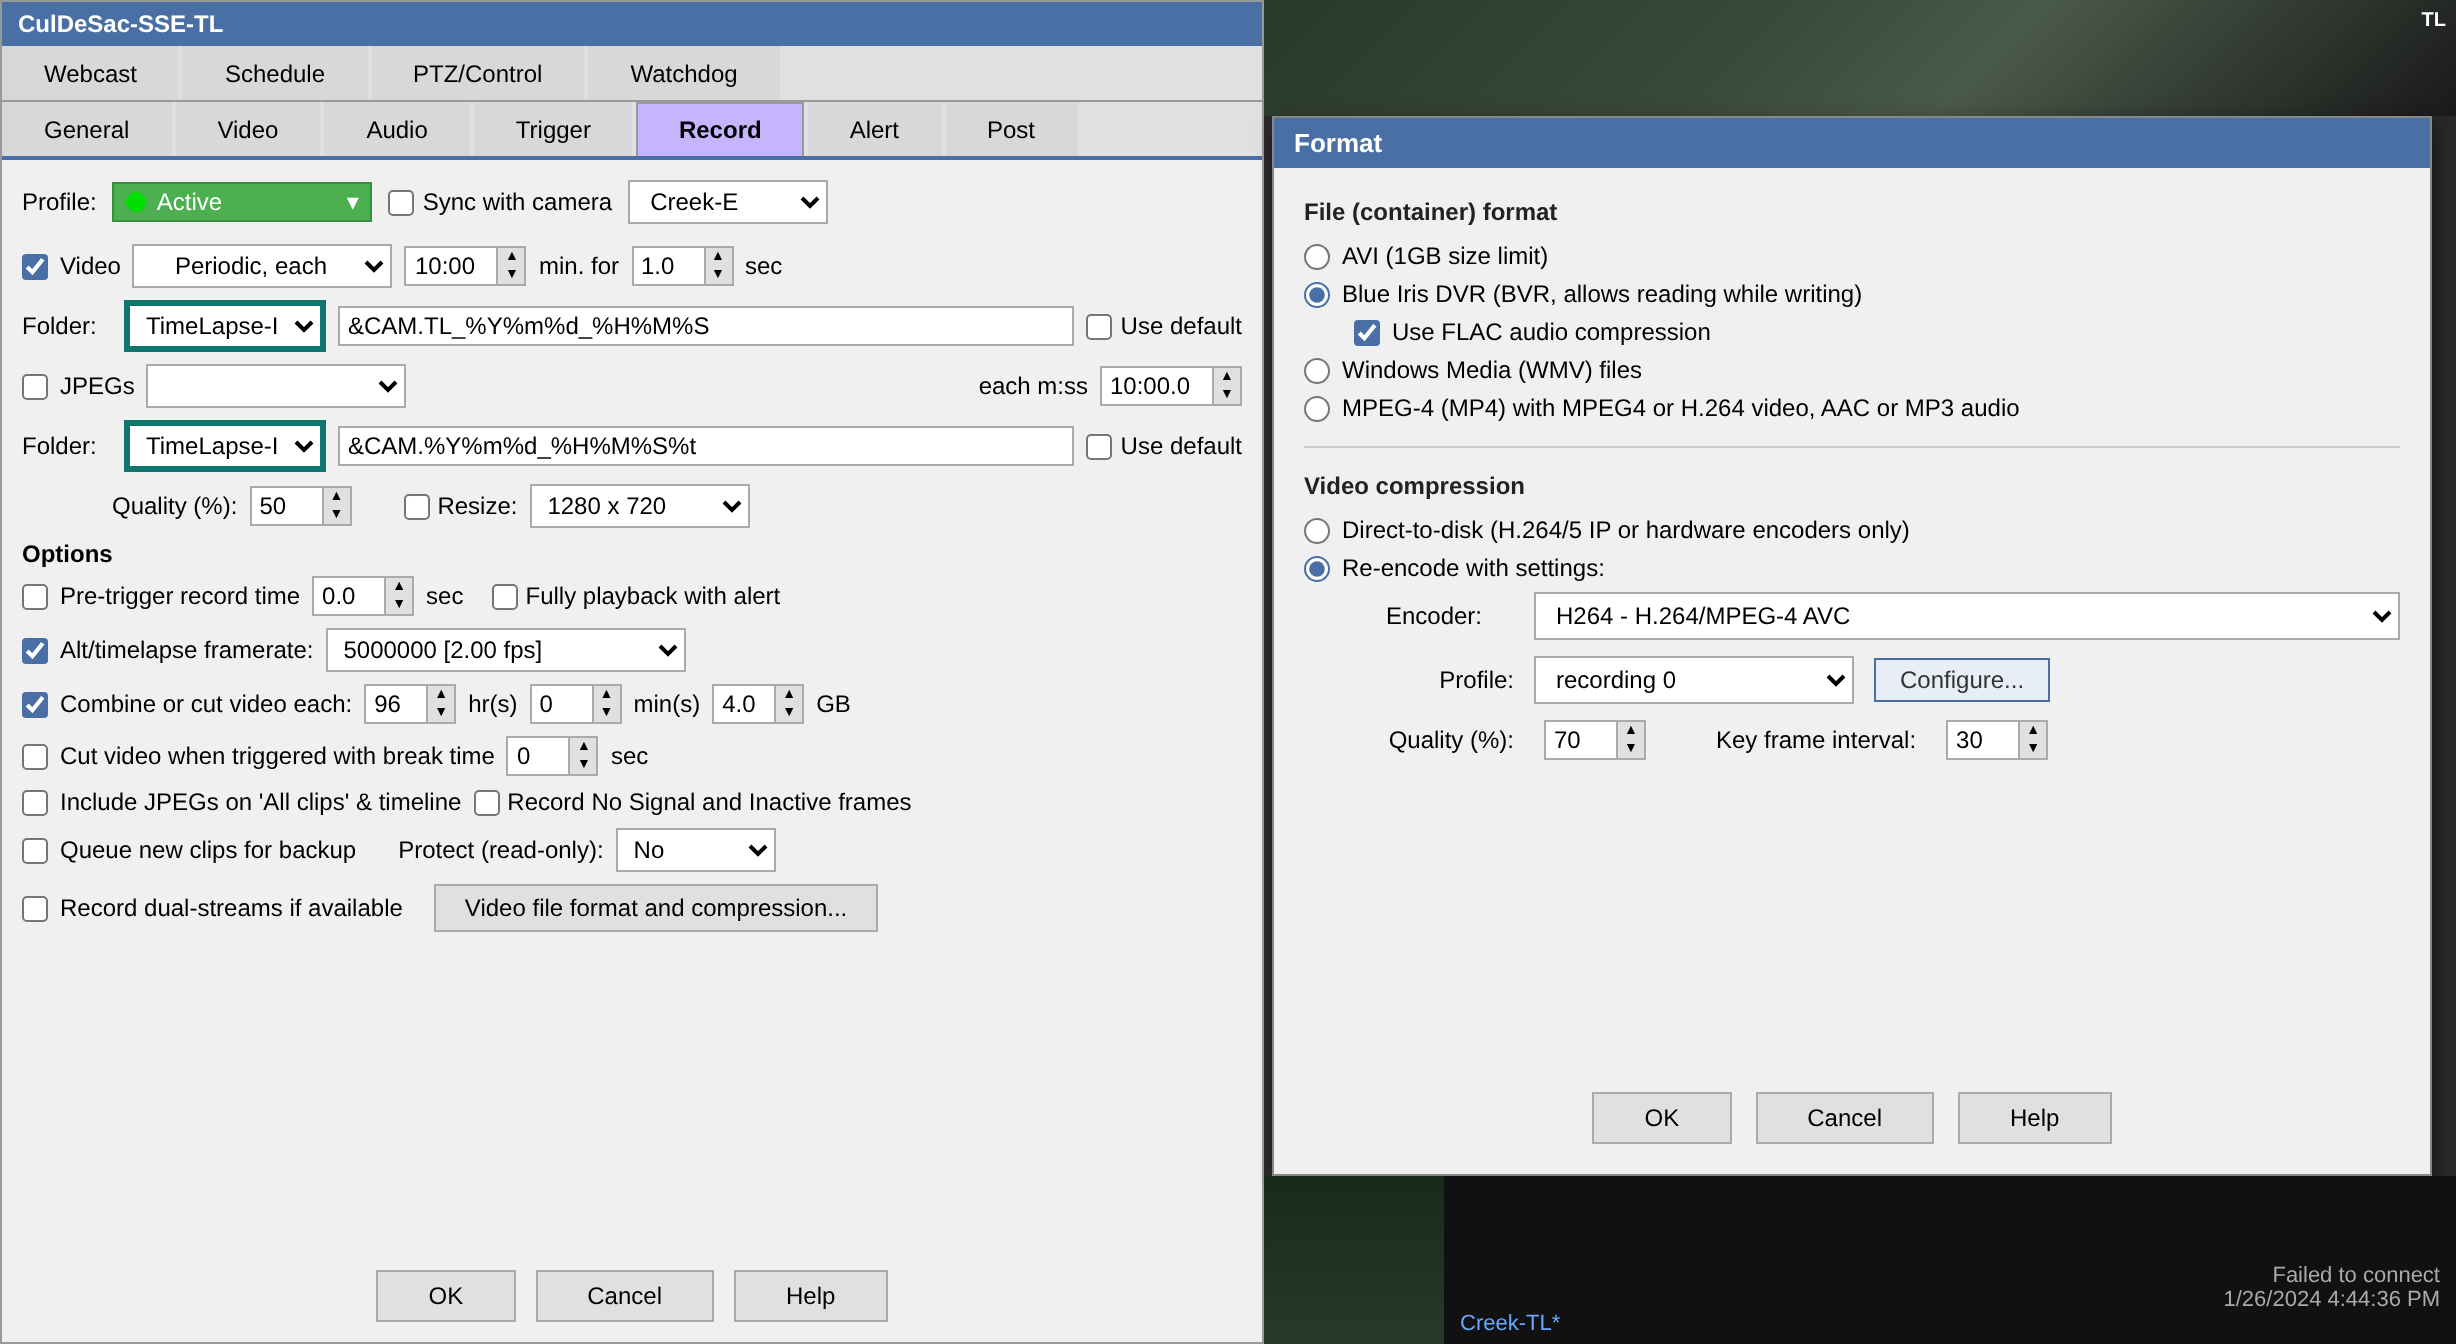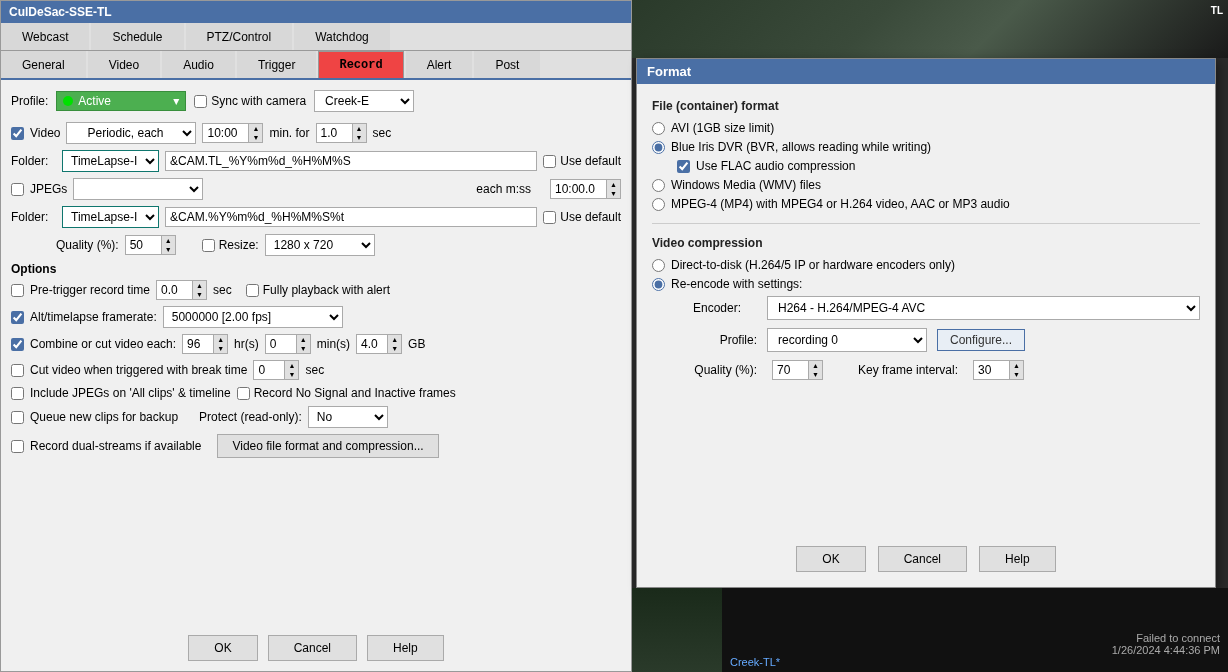--- a/index.html
+++ b/index.html
@@ -39,25 +39,24 @@
       padding: 6px 20px;
       cursor: pointer;
       border: 1px solid transparent;
       border-bottom: none;
       font-size: 12px;
       background: #d8d8d8;
       margin-right: 2px;
     }
 
     .tab.active {
-      background: #ef4444;
+      background: #c4b5fd;
       border-color: #999;
       border-bottom-color: #f0f0f0;
       font-weight: bold;
-      font-family: Liberation Mono, monospace;
     }
 
     .content-area {
       padding: 10px;
       background: #f0f0f0;
     }
 
     .profile-row {
       display: flex;
       align-items: center;
@@ -146,21 +145,21 @@
     .folder-row {
       display: flex;
       align-items: center;
       margin-bottom: 6px;
       gap: 6px;
     }
 
     .folder-label { font-size: 12px; min-width: 45px; }
 
     .folder-dropdown {
-      border: 1px solid #0f766e;
+      border: 3px solid #0f766e;
       background: white;
       padding: 2px 4px;
       font-size: 12px;
       min-width: 90px;
     }
 
     .path-input {
       border: 1px solid #aaa;
       background: white;
       padding: 2px 4px;
@@ -480,21 +479,21 @@
         <label for="ud1">Use default</label>
       </div>
     </div>
 
     <div class="form-row">
       <input type="checkbox" id="jpg_chk" style="">
       <label for="jpg_chk">JPEGs</label>
       <select style="width:130px;">
         <option></option>
       </select>
-      <span style="margin-left:auto; margin-right:13px;">each m:ss</span>
+      <span style="margin-left:auto; margin-right:0;">each m:ss</span>
       <div class="spinner-group">
         <input type="text" value="10:00.0" style="width: 55px;">
         <div class="spinner-btns">
           <button class="spinner-btn">▲</button>
           <button class="spinner-btn">▼</button>
         </div>
       </div>
     </div>
 
     <div class="folder-row">

